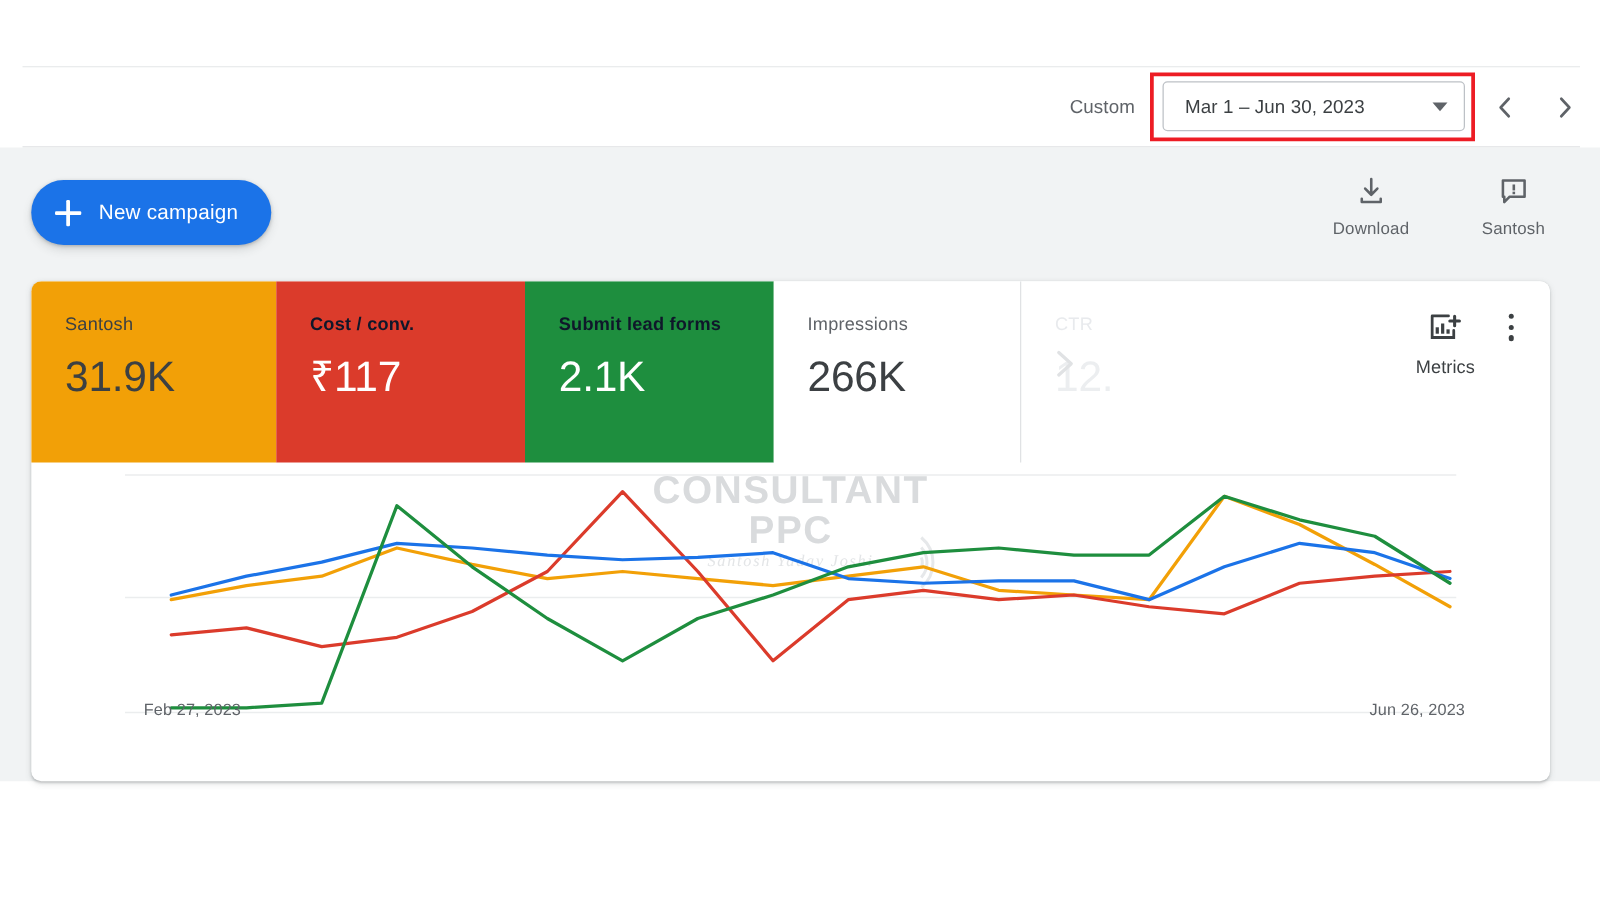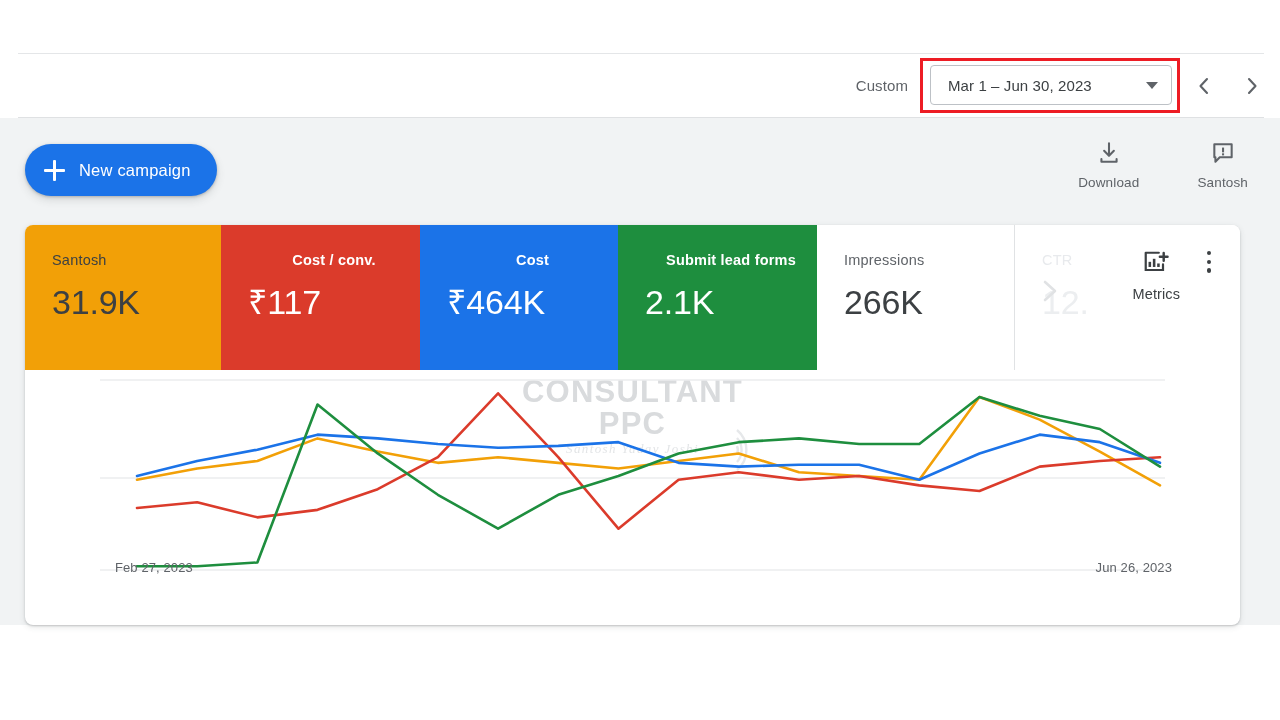--- a/index.html
+++ b/index.html
@@ -55,21 +55,21 @@
     box-shadow:0 1px 3px rgba(60,64,67,.30), 0 4px 8px rgba(60,64,67,.15);
     cursor:pointer;
   }
   .plus { position:relative; width:21px; height:21px; }
   .plus:before,.plus:after { content:""; position:absolute; background:#fff; border-radius:1px; }
   .plus:before { left:9px; top:0; width:3px; height:21px; }
   .plus:after  { top:9px; left:0; height:3px; width:21px; }
   .newcamp-label { color:#fff; font-size:16.5px; font-weight:normal; letter-spacing:.2px; }
 
   
-  .tool-actions { position:absolute; right:32px; top:140px; display:flex; gap:58px; }
+  .tool-actions { position:absolute; right:44px; top:140px; display:flex; gap:58px; }
   .tool-btn { display:flex; flex-direction:column; align-items:center; gap:9px; cursor:pointer; background:none; border:none; }
   .tool-ico { width:26px; height:26px; display:block; }
   .tool-lbl { font-size:13.5px; color:#5f6368; letter-spacing:.15px; }
 
   
   .card {
     position:absolute; left:25px; top:225px; width:1215px; height:400px;
     background:#fff; border-radius:8px;
     box-shadow:0 1px 2px rgba(60,64,67,.25), 0 2px 6px rgba(60,64,67,.12);
     overflow:hidden;
@@ -79,21 +79,21 @@
   .tiles { position:relative; display:flex; height:145px; width:100%; }
   .tile { position:relative; padding:28px 0 0 27px; overflow:hidden; }
   .tile-lbl { font-size:14.5px; font-weight:bold; letter-spacing:.2px; line-height:1; }
   .tile-val { font-size:34px; letter-spacing:-.2px; line-height:1; margin-top:17px; font-weight:normal; }
   .t-clicks { width:196px; background:#f2a007; }
   .t-clicks .tile-lbl { color:#3c4043; font-weight:normal; }
   .t-clicks .tile-val { color:#3c4043; }
   .t-costconv { width:199px; background:#db3b2b; }
   .t-cost { width:198px; background:#1b73e8; }
   .t-leads { width:199px; background:#1e8e3e; }
-  .t-costconv .tile-lbl,.t-cost .tile-lbl,.t-leads .tile-lbl { color:#ffffff;text-align:center; }
+  .t-costconv .tile-lbl,.t-cost .tile-lbl,.t-leads .tile-lbl { color:#0f172a; }
   .t-costconv .tile-val,.t-cost .tile-val,.t-leads .tile-val { color:#fff; }
   .t-impr { width:197px; background:#fff; }
   .t-impr .tile-lbl { color:#5f6368; font-weight:normal; }
   .t-impr .tile-val { color:#3c4043; }
   .t-ctr { flex:1; background:#fff; border-left:1px solid #e0e2e4; opacity:1; }
   .t-ctr .tile-lbl { color:#e8eaed; font-weight:normal; }
   .t-ctr .tile-val { color:#eceef0; }
 
   .ctr-chevron { position:absolute; left:22px; top:52px; width:26px; height:28px; }
   .ctr-chevron path { stroke:#e0e2e4; stroke-width:2.6; fill:none; stroke-linecap:round; stroke-linejoin:round; }
@@ -183,24 +183,20 @@
 
     <div class="tiles">
       <div class="tile t-clicks">
         <div class="tile-lbl">Santosh</div>
         <div class="tile-val">31.9K</div>
       </div>
       <div class="tile t-costconv">
         <div class="tile-lbl">Cost / conv.</div>
         <div class="tile-val">₹117</div>
       </div>
-      <div class="tile t-cost">
-        <div class="tile-lbl">Cost</div>
-        <div class="tile-val">₹464K</div>
-      </div>
       <div class="tile t-leads">
         <div class="tile-lbl">Submit lead forms</div>
         <div class="tile-val">2.1K</div>
       </div>
       <div class="tile t-impr">
         <div class="tile-lbl">Impressions</div>
         <div class="tile-val">266K</div>
       </div>
 
       <div class="tile t-ctr">

